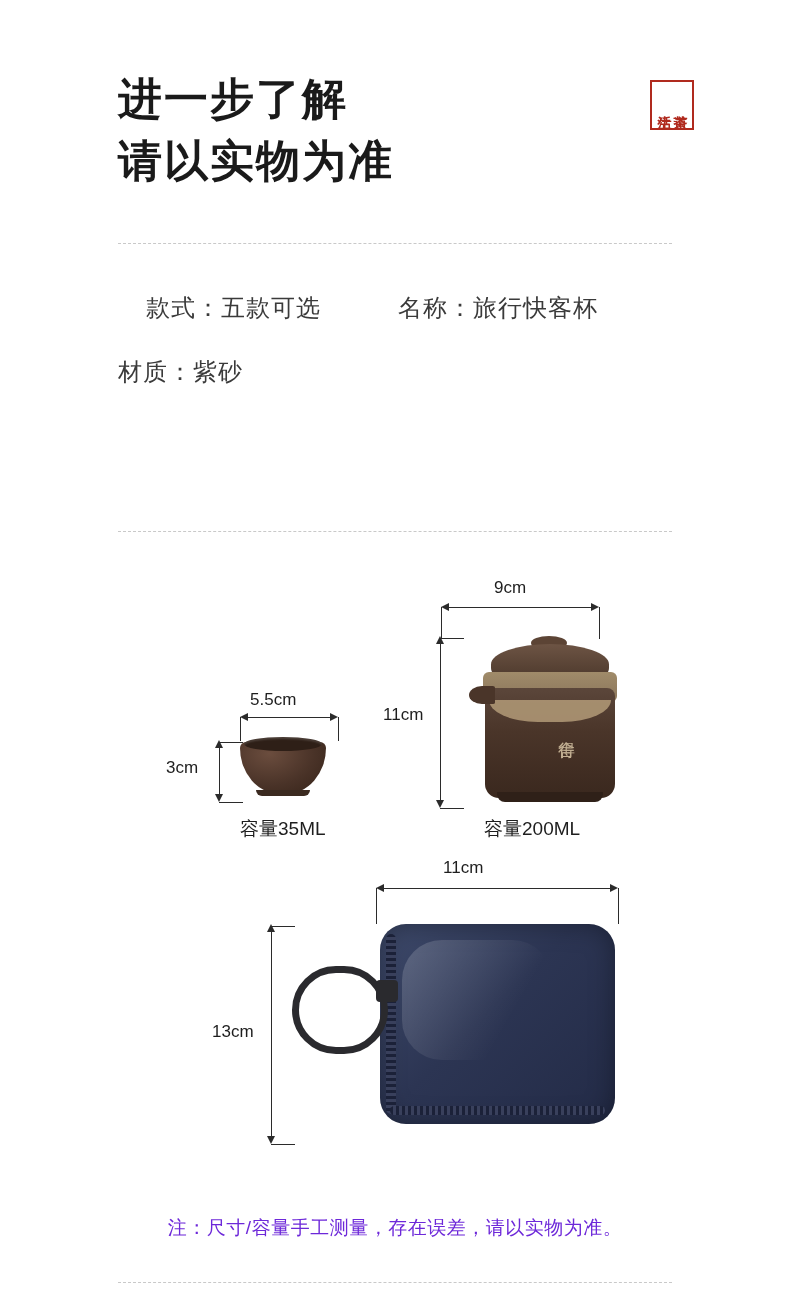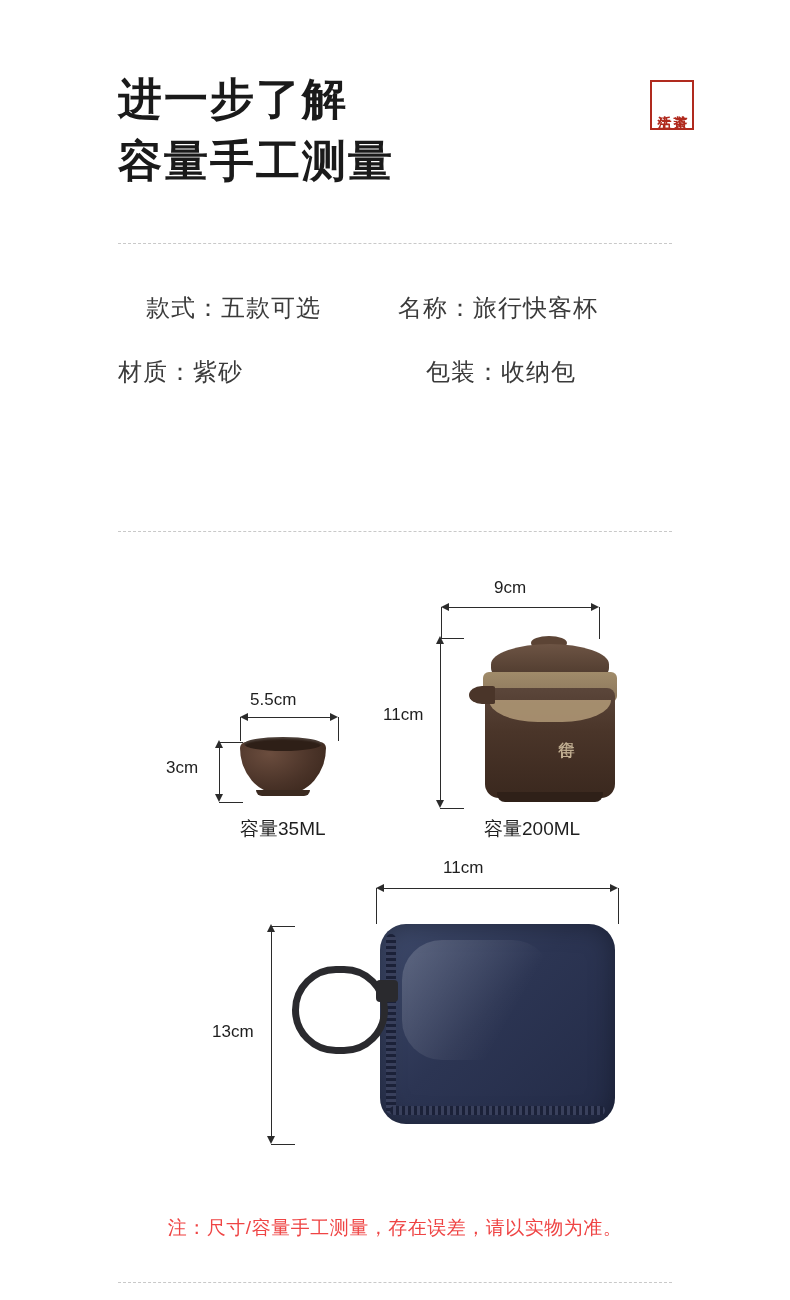--- a/index.html
+++ b/index.html
@@ -367,33 +367,33 @@
   }
 
   
   .note {
     position: absolute;
     left: 0;
     top: 1215px;
     width: 790px;
     text-align: center;
     font-size: 19px;
-    color: #ef4444;
+    color: #6d28d9;
     letter-spacing: 0.5px;
   }
 </style>
 </head>
 <body>
 
 <div class="page">
 
   <div class="header">
     <div class="title-block">
       <div class="title-line">进一步了解</div>
-      <div class="title-line">容量手工测量</div>
+      <div class="title-line">请以实物为准</div>
     </div>
     <div class="seal">
       <span class="seal-col">茶道</span>
       <span class="seal-col">生活</span>
     </div>
   </div>
 
   <div class="divider d1"></div>
 
   <div class="specs">
@@ -401,23 +401,20 @@
       <div class="spec-cell right">
         <span class="k">款式：</span><span class="v">五款可选</span>
       </div>
       <div class="spec-cell">
         <span class="k">名称：</span><span class="v">旅行快客杯</span>
       </div>
     </div>
     <div class="spec-row">
       <div class="spec-cell">
         <span class="k">材质：</span><span class="v">紫砂</span>
-      </div>
-      <div class="spec-cell right">
-        <span class="k">包装：</span><span class="v">收纳包</span>
       </div>
     </div>
     <div class="spec-row">
     </div>
   </div>
 
   <div class="divider d2"></div>
 
   <div class="diagram">
 

